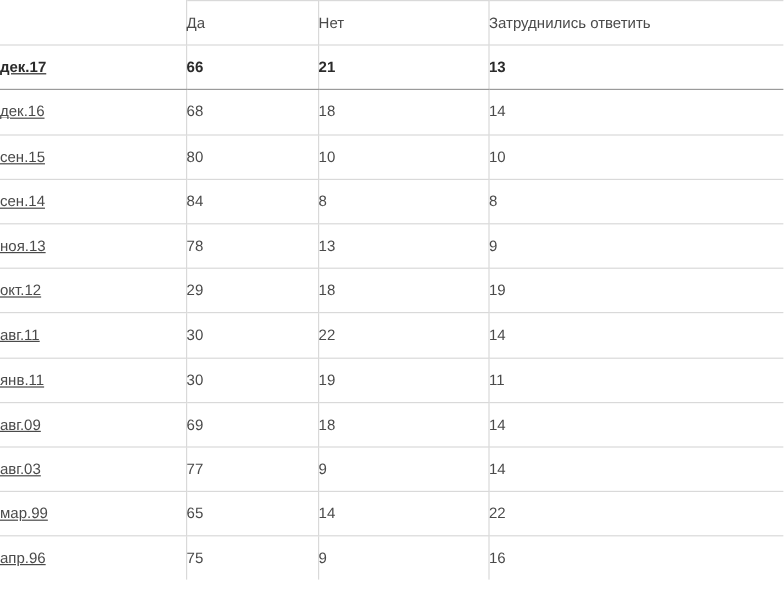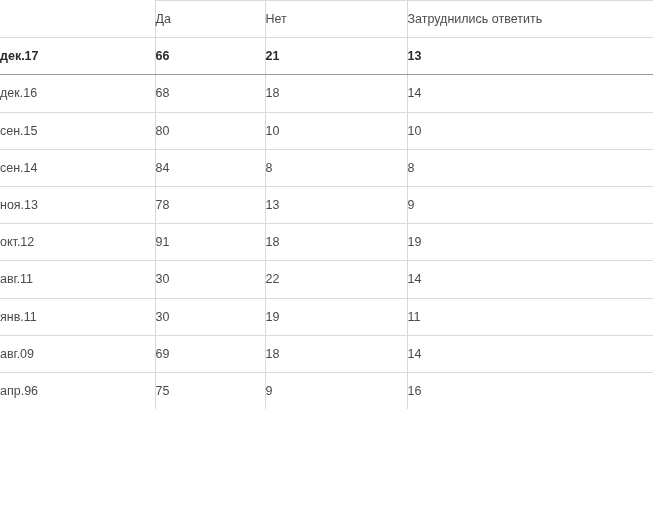--- a/index.html
+++ b/index.html
@@ -53,20 +53,21 @@
     border-bottom: 1px solid #9a9a9a;
   }
   tr.highlight-row td.period-cell {
     border-left: 1px solid #9a9a9a;
   }
   tr.highlight-row td.last-cell {
     border-right: 1px solid #9a9a9a;
   }
   td.period-cell {
     color: #4a4a4a;
+    text-decoration: underline;
   }
   tr:last-child td {
     border-bottom: none;
   }
   table.poll-table td:first-child {
     border-left: none;
   }
   table.poll-table td:last-child {
     border-right: none;
     margin-top: 24px;
@@ -115,21 +116,21 @@
         <td>8</td>
       </tr>
       <tr>
         <td class="period-cell">ноя.13</td>
         <td>78</td>
         <td>13</td>
         <td>9</td>
       </tr>
       <tr>
         <td class="period-cell">окт.12</td>
-        <td>91</td>
+        <td>29</td>
         <td>18</td>
         <td>19</td>
       </tr>
       <tr>
         <td class="period-cell">авг.11</td>
         <td>30</td>
         <td>22</td>
         <td>14</td>
       </tr>
       <tr>
@@ -138,20 +139,32 @@
         <td>19</td>
         <td>11</td>
       </tr>
       <tr>
         <td class="period-cell">авг.09</td>
         <td>69</td>
         <td>18</td>
         <td>14</td>
       </tr>
       <tr>
+        <td class="period-cell">авг.03</td>
+        <td>77</td>
+        <td>9</td>
+        <td>14</td>
+      </tr>
+      <tr>
+        <td class="period-cell">мар.99</td>
+        <td>65</td>
+        <td>14</td>
+        <td>22</td>
+      </tr>
+      <tr>
         <td class="period-cell">апр.96</td>
         <td>75</td>
         <td>9</td>
         <td>16</td>
       </tr>
 
     </tbody>
   </table>
 </div>
 

